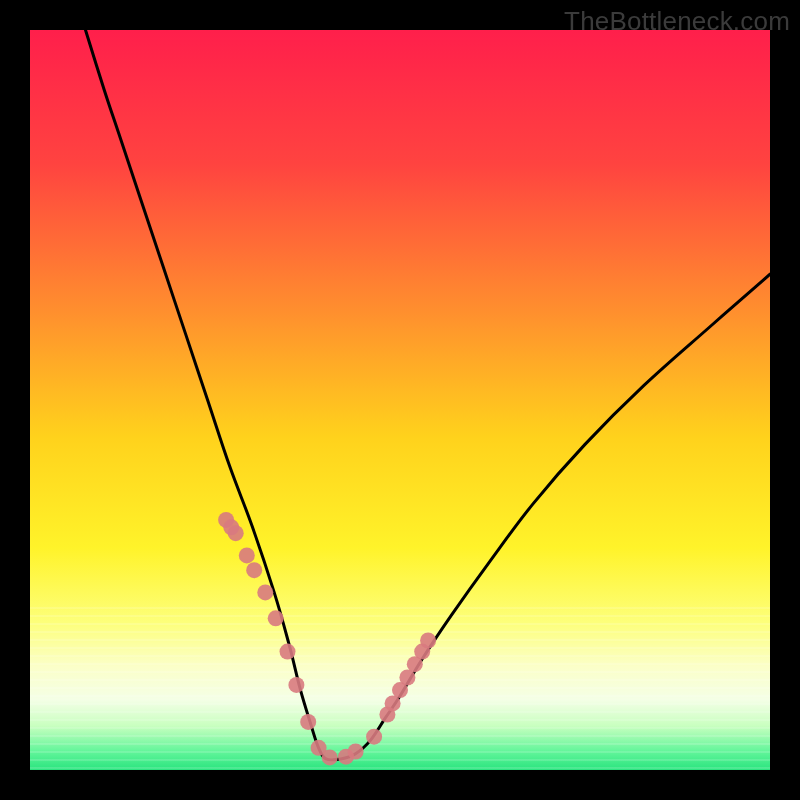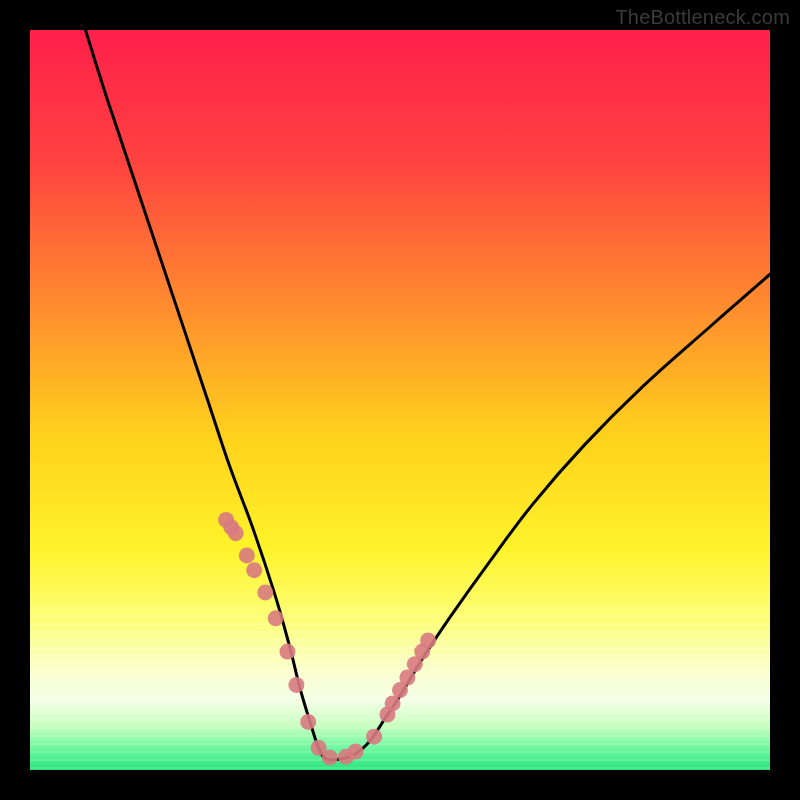--- a/index.html
+++ b/index.html
@@ -23,21 +23,21 @@
     top: 30px;
     width: 740px;
     height: 740px;
     
   }
   #watermark {
     position: absolute;
     top: 6px;
     right: 10px;
     color: #3b3b3b;
-    font-size: 20px;
+    font-size: 26px;
     font-weight: 500;
     letter-spacing: 0.2px;
     user-select: none;
   }
   svg {
     position: absolute;
     left: 0;
     top: 0;
   }
 </style>

